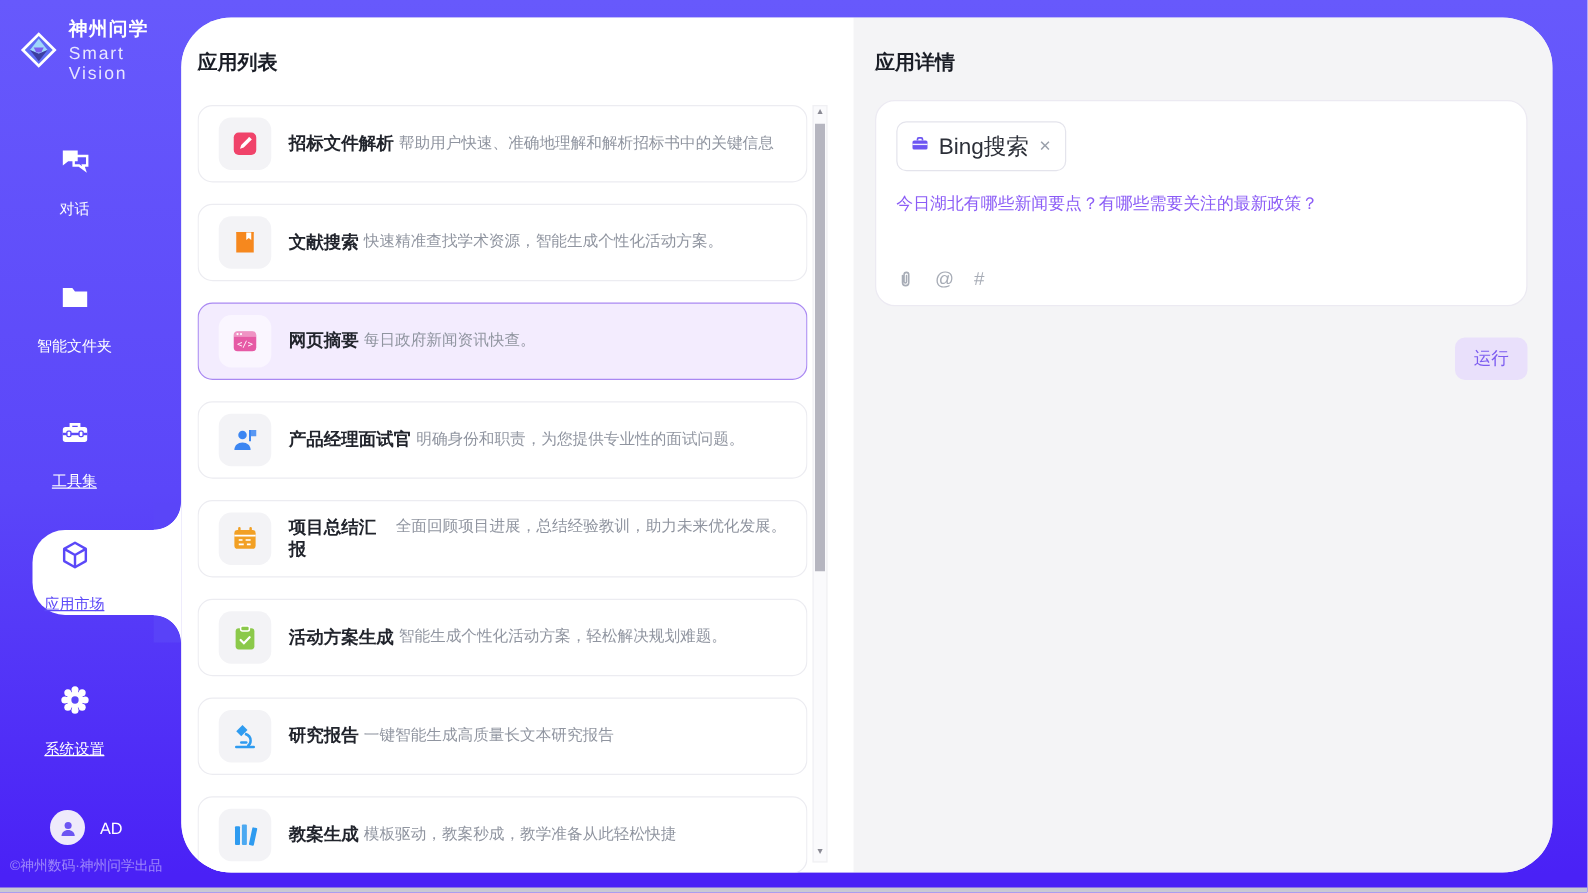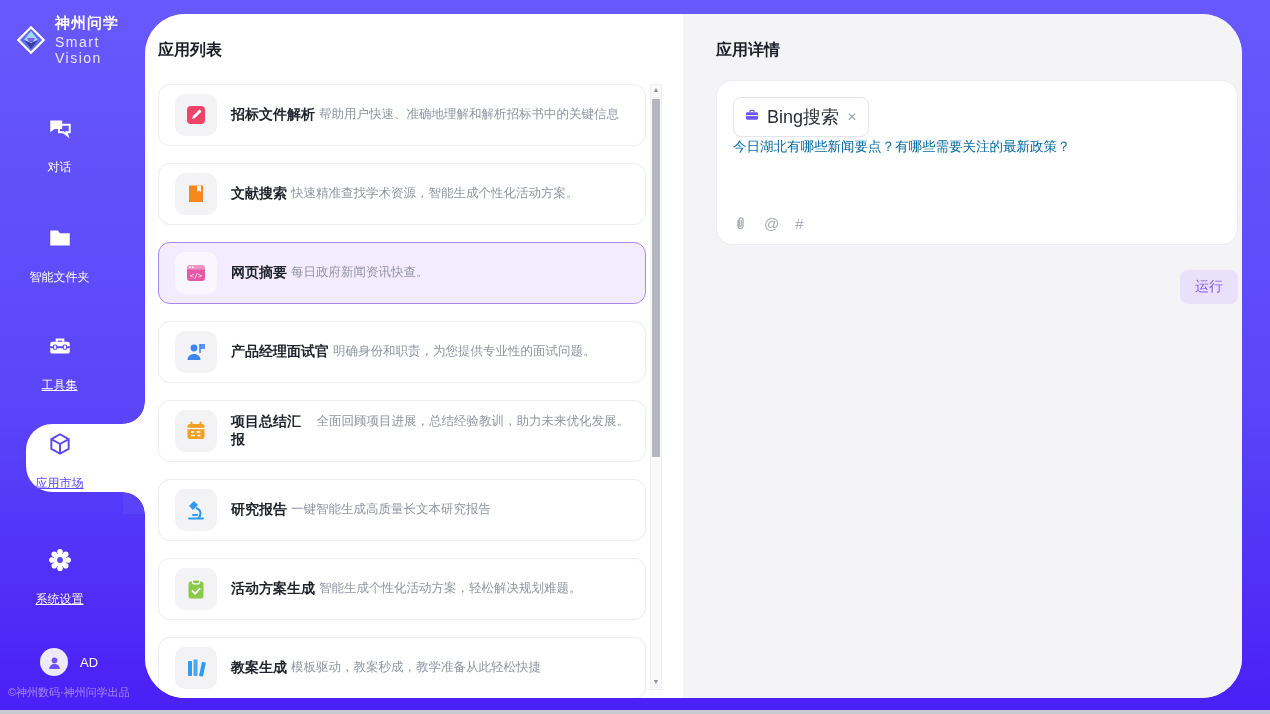--- a/index.html
+++ b/index.html
@@ -23,21 +23,21 @@
   .nav-bubble::before, .nav-bubble::after { content:''; position:absolute; right:0; width:22px; height:22px; }
   .nav-bubble::before { top:-22px; background:radial-gradient(circle 22px at 0 0, #5a45f8 0 21.4px, #fff 22px); }
   .nav-bubble::after  { bottom:-22px; background:radial-gradient(circle 22px at 0 100%, #5942f8 0 21.4px, #fff 22px); }
   .nav-item.active { z-index:2; }
   .nav-item.active .nav-label { color:#5b48f8; text-decoration:underline; }
   .user-row { position:absolute; left:0; top:648px; width:145px; display:flex; align-items:center; gap:12px; padding-left:40px; }
   .avatar { width:28px; height:28px; border-radius:50%; background:#eeeafb; display:flex; align-items:center; justify-content:center; }
   .user-name { color:#fff; font-size:13px; }
   .copyright { position:absolute; left:8px; top:685px; width:160px; color:rgba(255,255,255,0.45); font-size:11px; }
   
-  .content { position:absolute; left:145px; top:14px; right:28px; bottom:16px; border-radius:40px; overflow:hidden; display:flex; background:#f4f4f6; z-index:1;gap:16px; }
+  .content { position:absolute; left:145px; top:14px; right:28px; bottom:16px; border-radius:40px; overflow:hidden; display:flex; background:#f4f4f6; z-index:1; }
   .panel-left { width:538px; background:#fff; position:relative; flex:0 0 auto; }
   .panel-right { flex:1; background:#f4f4f6; position:relative; }
   .panel-title { font-size:16px; font-weight:bold; color:#1a1d26; }
   .panel-left .panel-title { position:absolute; left:13px; top:26px; }
   .panel-right .panel-title { position:absolute; left:17px; top:26px; }
   
   .card-list { position:absolute; left:13px; top:70px; width:488px; bottom:0; overflow:hidden; }
   .app-card { width:488px; height:62px; border:1px solid #ececf1; border-radius:12px; background:#fff; display:flex; align-items:center; gap:14px; padding:0 16px; margin-bottom:17px; cursor:pointer; }
   .app-card.selected { background:#f3ecfe; border:1px solid #a988f2; }
   .tile { width:42px; height:42px; border-radius:10px; background:#f3f3f6; display:flex; align-items:center; justify-content:center; flex:0 0 auto; }
@@ -49,21 +49,21 @@
   
   .scrollbar { position:absolute; left:505px; top:70px; width:12px; bottom:8px; background:#fafafc; border:1px solid #f0f0f3; display:flex; flex-direction:column; align-items:center; }
   .sb-arrow { font-size:7px; color:#8a8a94; line-height:10px; height:12px; cursor:pointer; }
   .sb-track { flex:1; width:100%; position:relative; }
   .sb-thumb { position:absolute; left:1px; right:1px; top:2px; height:358px; background:#b6b6c0; cursor:pointer; }
   
   .detail-card { position:absolute; left:17px; top:66px; width:522px; height:165px; background:#fff; border:1px solid #eceaf2; border-radius:16px; padding:16px; }
   .chip { display:inline-flex; align-items:center; gap:7px; border:1px solid #e4e4ec; border-radius:8px; padding:7px 10px; background:#fff; }
   .chip-label { font-size:18px; color:#2c2f38; }
   .chip-close { font-size:12px; color:#9aa0ab; cursor:pointer; padding:0 1px; }
-  .prompt-text { font-size:13.5px; color:#0369a1; line-height:1.5; }
+  .prompt-text { margin-top:16px; font-size:13.5px; color:#8b5cf6; line-height:1.5; }
   .card-toolbar { position:absolute; left:16px; bottom:12px; display:flex; align-items:center; gap:16px; }
   .tb-icon { color:#a7acb6; font-size:15px; cursor:pointer; display:flex; align-items:center; }
   .tb-icon svg { width:15px; height:15px; }
   .run-row { position:absolute; left:17px; top:256px; width:522px; display:flex; justify-content:flex-end; }
   .run-btn { background:#e9e0fb; color:#7c5cf0; border:none; font-size:14px; padding:8px 15px; border-radius:8px; cursor:pointer; font-family:inherit; }
   
   .screen-edge { position:absolute; left:0; bottom:0; width:1270px; height:4px; background:#c9c9d2; }
 </style>
 </head>
 <body>
@@ -229,42 +229,42 @@
             </svg>
           </span>
     <span class="card-txt">
       <span class="card-title">项目总结汇报</span>
       <span class="card-desc">全面回顾项目进展，总结经验教训，助力未来优化发展。</span>
     </span>
   </div>
         <div class="app-card">
     <span class="tile">
             <svg viewBox="0 0 24 24">
+              <rect x="4.5" y="4.5" width="15" height="17" rx="2.5" fill="#8bc94a"></rect>
+              <rect x="8.5" y="2.8" width="7" height="4" rx="1.4" fill="#8bc94a" stroke="#fff" stroke-width="1.2"></rect>
+              <path d="M8.5 14l2.6 2.6 4.6-4.8" fill="none" stroke="#fff" stroke-width="1.8" stroke-linecap="round"></path>
+            </svg>
+          </span>
+    <span class="card-txt">
+      <span class="card-title">活动方案生成</span>
+      <span class="card-desc">智能生成个性化活动方案，轻松解决规划难题。</span>
+    </span>
+  </div>
+        <div class="app-card">
+    <span class="tile">
+            <svg viewBox="0 0 24 24">
               <path d="M10 3l4 4-5 5-4-4z" fill="#2e9bf0"></path>
               <path d="M12 10c3 1 4.5 3.3 4.5 5.5 0 1.8-1 3.5-2.5 4.5" fill="none" stroke="#2e9bf0" stroke-width="2"></path>
               <rect x="4" y="19.5" width="16" height="2" rx="1" fill="#2e9bf0"></rect>
               <rect x="8" y="16" width="6" height="2" rx="1" fill="#2e9bf0"></rect>
             </svg>
           </span>
     <span class="card-txt">
       <span class="card-title">研究报告</span>
       <span class="card-desc">一键智能生成高质量长文本研究报告</span>
-    </span>
-  </div>
-        <div class="app-card">
-    <span class="tile">
-            <svg viewBox="0 0 24 24">
-              <rect x="4.5" y="4.5" width="15" height="17" rx="2.5" fill="#8bc94a"></rect>
-              <rect x="8.5" y="2.8" width="7" height="4" rx="1.4" fill="#8bc94a" stroke="#fff" stroke-width="1.2"></rect>
-              <path d="M8.5 14l2.6 2.6 4.6-4.8" fill="none" stroke="#fff" stroke-width="1.8" stroke-linecap="round"></path>
-            </svg>
-          </span>
-    <span class="card-txt">
-      <span class="card-title">活动方案生成</span>
-      <span class="card-desc">智能生成个性化活动方案，轻松解决规划难题。</span>
     </span>
   </div>
         <div class="app-card">
     <span class="tile">
             <svg viewBox="0 0 24 24">
               <rect x="4" y="5" width="4" height="15" rx="0.8" fill="#2e9bf0"></rect>
               <rect x="9.5" y="3.5" width="4" height="16.5" rx="0.8" fill="#2e9bf0" opacity="0.85"></rect>
               <rect x="16.5" y="6" width="4" height="14.5" rx="0.8" transform="rotate(12 18.5 13)" fill="#2e9bf0"></rect>
             </svg>
           </span>

